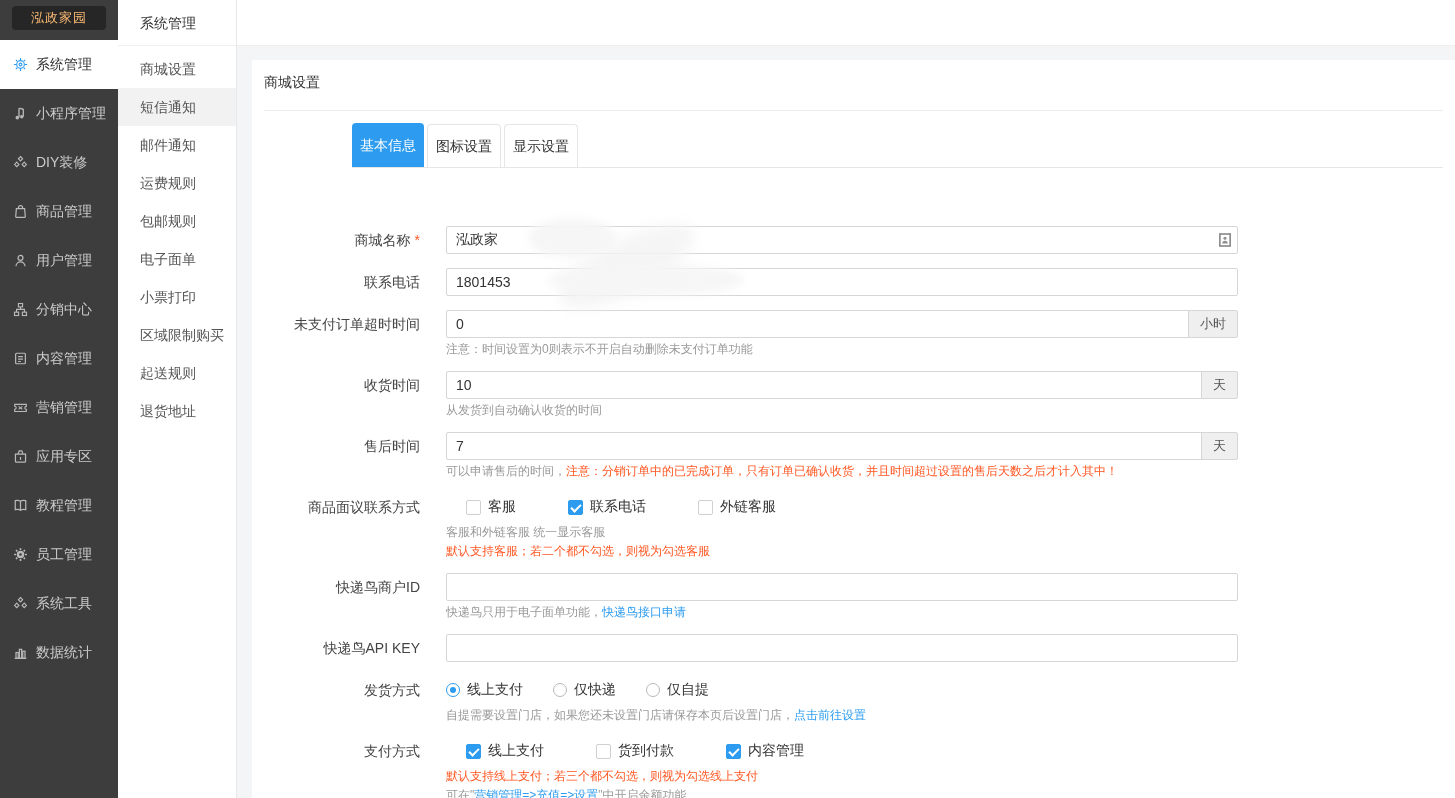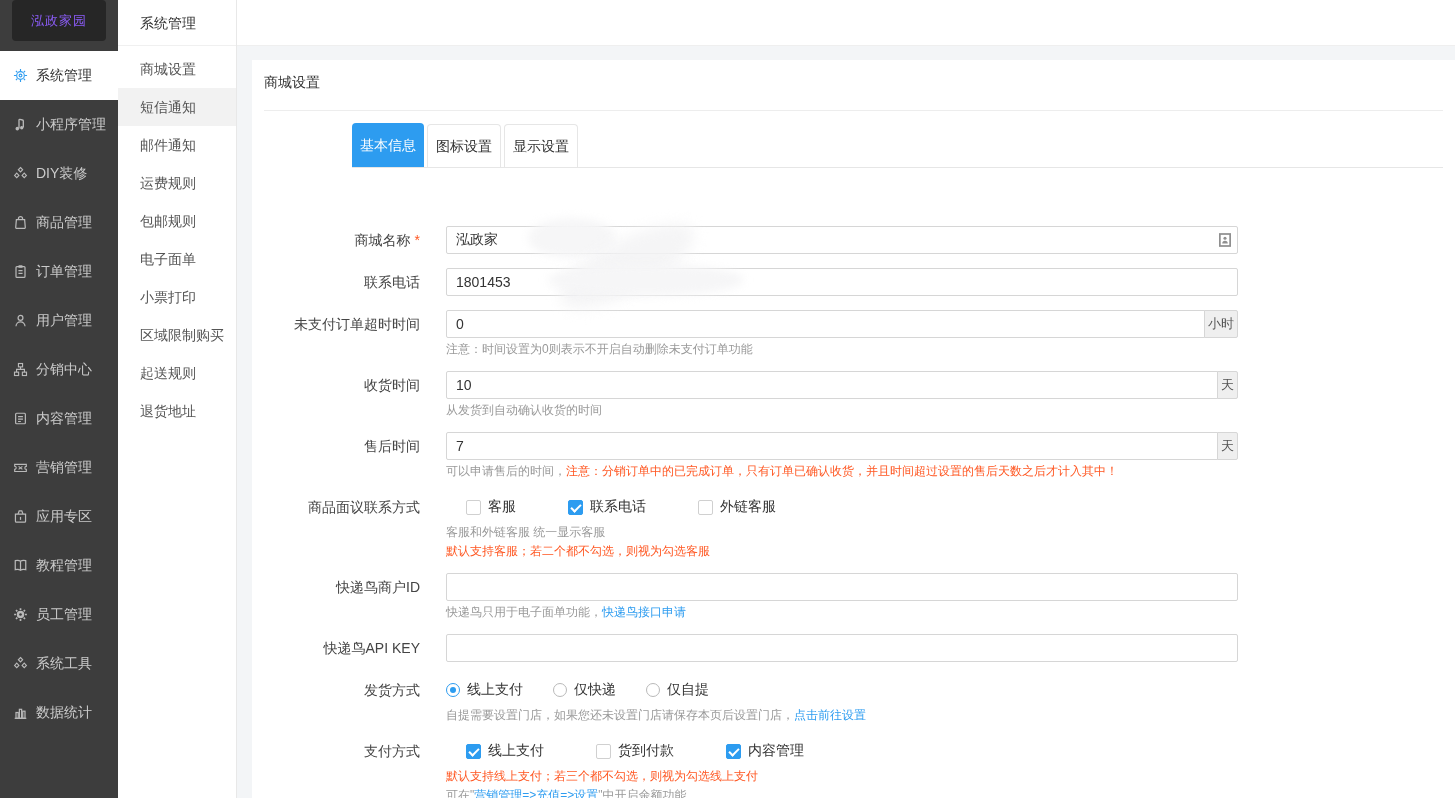--- a/index.html
+++ b/index.html
@@ -2,22 +2,22 @@
 <html><head>
 <meta charset="utf-8">
 <style>
   * { margin:0; padding:0; box-sizing:border-box; }
   html,body { background:#fff; }
   body { font-family:"Liberation Sans","DejaVu Sans",sans-serif; }
   .screen { position:relative; width:1455px; height:798px; overflow:hidden; background:#f3f5f7; }
 
   
   .sidebar { position:absolute; left:0; top:0; width:118px; height:798px; background:#3d3d3d; z-index:3; }
-  .logo { margin:0 auto 10px; width:94px; height:41px; background:#262626; border-radius:4px;
-          color:#8b5cf6; font-size:13px; display:flex; align-items:center; justify-content:center; letter-spacing:1px; }
+  .logo { margin:6px auto 10px; width:94px; height:24px; background:#262626; border-radius:4px;
+          color:#fdba74; font-size:13px; display:flex; align-items:center; justify-content:center; letter-spacing:1px; }
   .side-item { height:49px; display:flex; align-items:center; padding-left:12px; color:#cbcbcb;
                font-size:14px; cursor:pointer; white-space:nowrap; }
   .side-item .ico { width:16px; height:16px; margin-right:8px; display:flex; align-items:center; justify-content:center; color:#b9b9b9; flex:none; }
   .side-item.active { background:#fff; color:#333; }
   .side-item.active .ico { color:#2D9CF0; }
 
   
   .submenu { position:absolute; left:118px; top:0; width:119px; height:798px; background:#fff;
              border-right:1px solid #e8e8e8; z-index:2; }
   .submenu-header { height:46px; line-height:46px; padding-left:22px; font-size:14px; color:#333;
@@ -43,21 +43,21 @@
   .form { margin-top:58px; }
   .form-row { display:flex; margin-bottom:14px; }
   .form-label { width:168px; text-align:right; font-size:14px; color:#444; line-height:28px; flex:none; white-space:nowrap; }
   .form-label .star { color:#FF5722; font-style:normal; margin-left:4px; }
   .form-field { margin-left:26px; width:792px; flex:none; }
   .input-wrap { position:relative; display:flex; width:100%; }
   .text-input { flex:1 1 auto; height:28px; border:1px solid #d6d6d6; border-radius:2px; padding:0 9px;
                 font-size:14px; color:#333; background:#fff; outline:none; font-family:inherit; min-width:0; }
   .text-input.has-addon { border-radius:2px 0 0 2px; }
   .addon { height:28px; border:1px solid #d6d6d6; background:#efefef; margin-left:-1px; flex:none;
-           border-radius:0 2px 2px 0; font-size:13px; color:#555; display:flex; align-items:center; padding:0 3px; }
+           border-radius:0 2px 2px 0; font-size:13px; color:#555; display:flex; align-items:center; padding:0 11px; }
   .suffix-icon { position:absolute; right:7px; top:50%; transform:translateY(-50%); display:flex; }
   .hint { margin-top:3px; font-size:12px; line-height:16px; }
   .seg-gray { color:#999; }
   .seg-red  { color:#FF5722; }
   .seg-link { color:#2D9CF0; cursor:pointer; }
 
   .checkbox-item, .radio-item { display:inline-flex; align-items:center; height:28px; font-size:14px; color:#333; cursor:pointer; }
   .checkbox-item { margin-right:32px;padding-left:20px; }
   .radio-item { margin-right:30px; }
   .cb { width:15px; height:15px; border:1px solid #d0d0d0; border-radius:2px; margin-right:7px; background:#fff; position:relative; flex:none; }
@@ -119,32 +119,20 @@
         <div class="side-item">
           <span class="ico">
             <svg viewBox="0 0 16 16" width="15" height="15">
               <g fill="none" stroke="currentColor" stroke-width="1.3">
                 <path d="M3.6 5h8.8l.7 8.2a1 1 0 0 1-1 1.1H3.9a1 1 0 0 1-1-1.1z"></path>
                 <path d="M5.8 5V4a2.2 2.2 0 0 1 4.4 0v1"></path>
               </g>
             </svg>
           </span>
           <span>商品管理</span>
-        </div>
-        <div class="side-item">
-          <span class="ico">
-            <svg viewBox="0 0 16 16" width="15" height="15">
-              <g fill="none" stroke="currentColor" stroke-width="1.3">
-                <rect x="3.2" y="2.8" width="9.6" height="11.4" rx="1"></rect>
-                <path d="M5.8 7h4.4M5.8 10h4.4"></path>
-              </g>
-              <rect x="5.8" y="1.4" width="4.4" height="2.6" rx=".6" fill="currentColor"></rect>
-            </svg>
-          </span>
-          <span>订单管理</span>
         </div>
         <div class="side-item">
           <span class="ico">
             <svg viewBox="0 0 16 16" width="15" height="15">
               <g fill="none" stroke="currentColor" stroke-width="1.3">
                 <circle cx="8" cy="5.2" r="2.6"></circle>
                 <path d="M3.2 14.2a4.8 4.8 0 0 1 9.6 0"></path>
               </g>
             </svg>
           </span>

